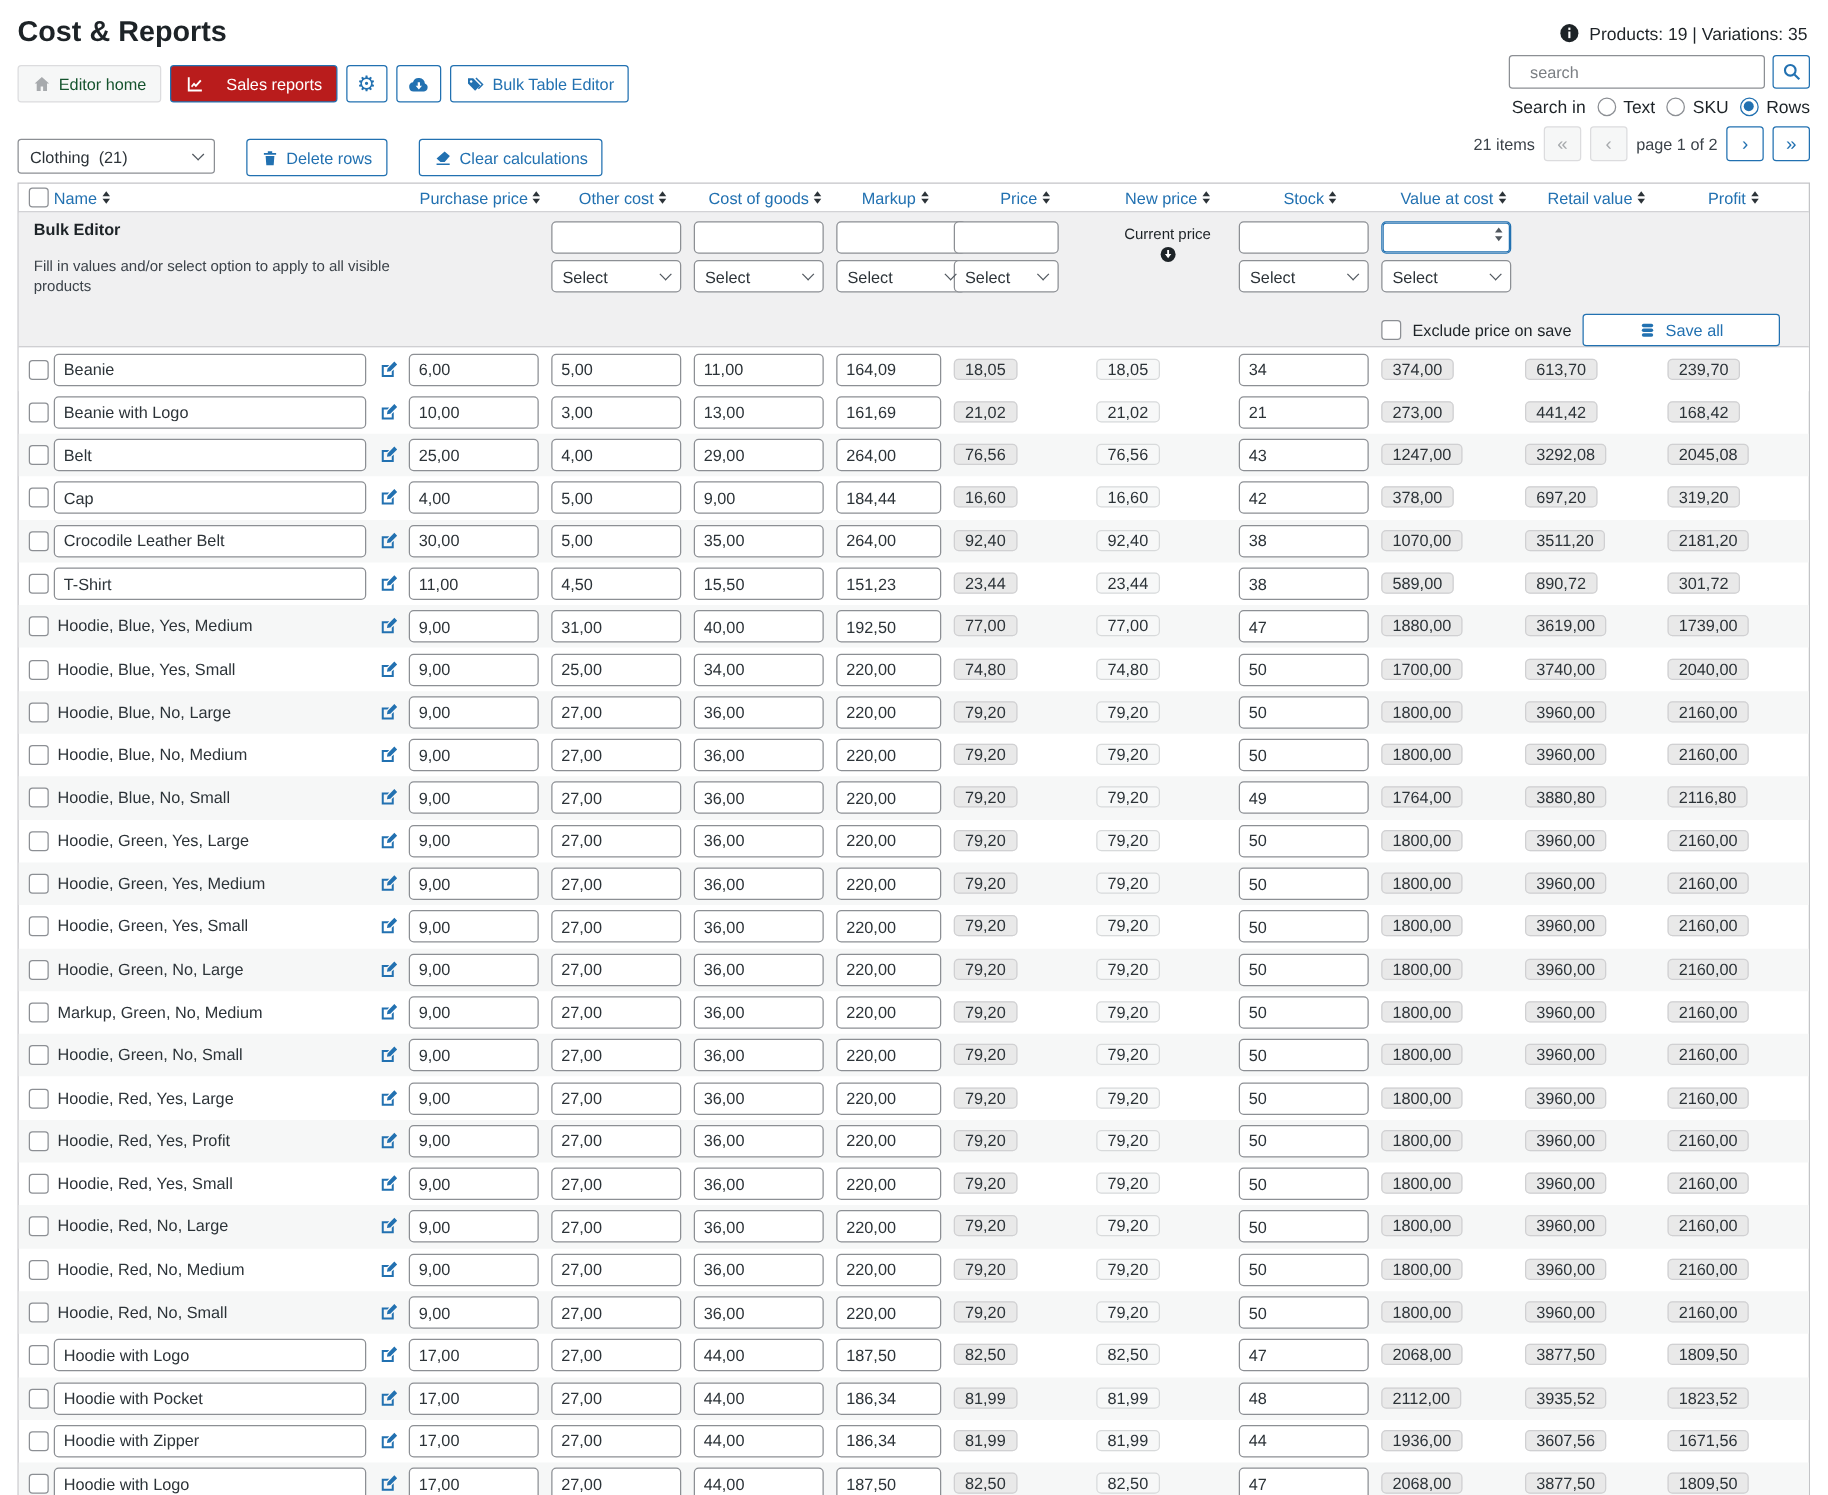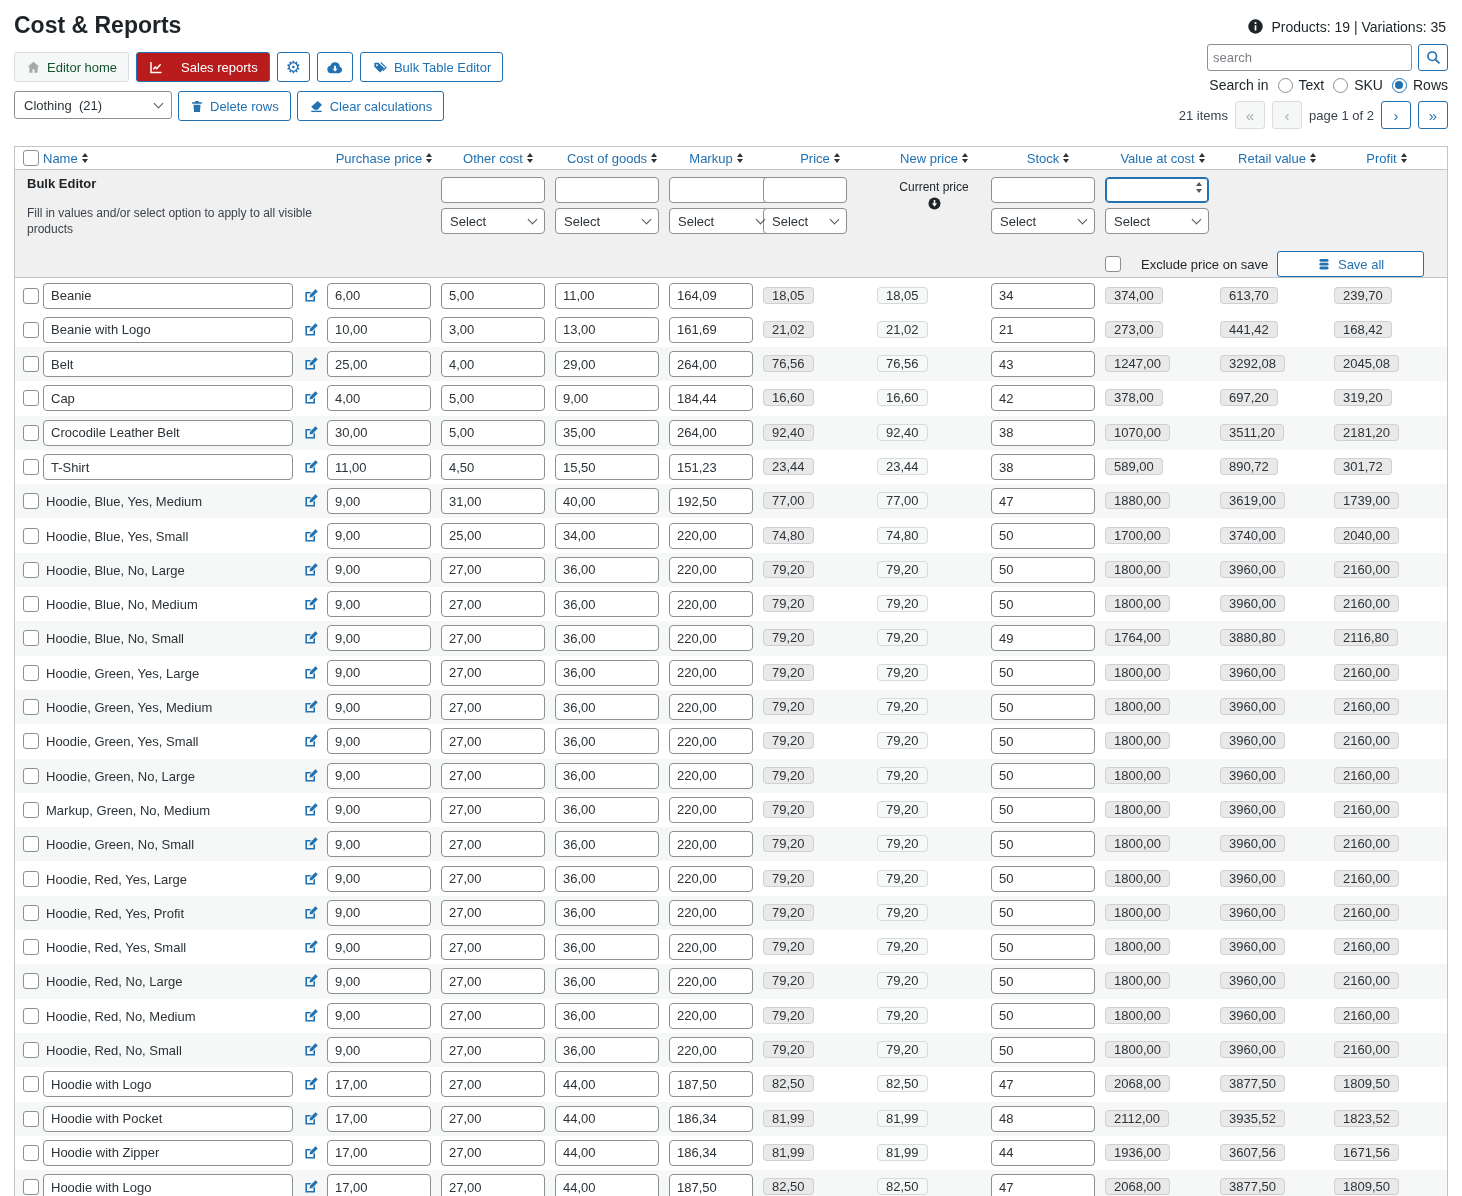--- a/index.html
+++ b/index.html
@@ -14,32 +14,32 @@
   .toolbar { left:14px; top:52px; display:flex; gap:7px; }
   .btn { display:inline-flex; align-items:center; gap:6px; height:30px; padding:0 11px;
     border:1px solid #2271b1; border-radius:3px; background:#fff; color:#2271b1;
     font-size:13px; cursor:pointer; white-space:nowrap; }
   .btn.icon-only { padding:0 8px; }
   .btn.primary { background:#b91c1c; color:#fff;gap:18px; }
   .btn.disabled { background:#f6f7f7; border-color:#dcdcde; color:#14532d; }
 
   .search-row { right:14px; top:44px; display:flex; gap:6px; align-items:center; }
   .search-input { width:205px; height:27px; border:1px solid #8c8f94; border-radius:3px;
-    padding:0 5px; font-size:13px; font-family:inherit; color:#2c3338; }
+    padding:0 16px; font-size:13px; font-family:inherit; color:#2c3338; }
   .search-input::placeholder { color:#7a7e83; }
   .search-btn { width:30px; height:27px; display:flex; align-items:center; justify-content:center;
     border:1px solid #2271b1; border-radius:3px; background:#fff; cursor:pointer; }
 
   .searchin-row { right:14px; top:77px; display:flex; align-items:center; gap:9px; font-size:14px; color:#1d2327; }
   .radio-group { display:flex; align-items:center; gap:6px; cursor:pointer; }
   .radio { width:15px; height:15px; border:1px solid #8c8f94; border-radius:50%; background:#fff; position:relative; }
   .radio.checked { border-color:#2271b1; }
   .radio.checked::after { content:""; position:absolute; inset:2.5px; border-radius:50%; background:#2271b1; }
 
-  .filters { left:14px; top:91px; display:flex; gap:6px; }
+  .filters { left:14px; top:111px; display:flex; gap:25px; }
   .select-box { display:flex; align-items:center; justify-content:space-between; gap:8px;
     height:28px; border:1px solid #8c8f94; border-radius:3px; background:#fff;
     padding:0 9px; font-size:13px; color:#2c3338; cursor:pointer; }
   .cat-select { width:158px; }
   .sel-label { white-space:pre; }
   .chev { width:7px; height:7px; border-right:1.8px solid #50575e; border-bottom:1.8px solid #50575e;
     transform:rotate(45deg); margin-top:-4px; flex:none; }
 
   .pager { right:14px; top:101px; display:flex; align-items:center; gap:7px; font-size:13px; color:#3c434a; }
   .pg-btn { min-width:30px; height:28px; display:flex; align-items:center; justify-content:center;
@@ -60,21 +60,21 @@
 
   .cb { width:16px; height:16px; border:1px solid #8c8f94; border-radius:3px; background:#fff; cursor:pointer; flex:none; }
 
   .bulk-row { min-height:69px; background:#f0f0f1; border-bottom:1px solid #c3c4c7; }
   .bulk-info { grid-column:1 / span 3; padding:6px 10px 6px 8px; align-self:center; }
   .bulk-title { font-size:13px; font-weight:700; color:#1d2327; margin-bottom:14px; }
   .bulk-desc { font-size:12px; color:#3c434a; line-height:1.35; max-width:300px; }
   .bstack { display:flex; flex-direction:column; gap:5px; align-self:start; margin-top:7px; }
   .bulk-cp { display:flex; flex-direction:column; align-items:center; gap:2px; align-self:start; margin-top:10px; font-size:12px; color:#1d2327; }
   .bulk-actions { grid-column:11 / span 3; display:flex; align-items:center; gap:9px; align-self:start; margin-top:8px; padding-right:15px; }
-  .excl { display:flex; align-items:center; gap:20px; font-size:13px; color:#1d2327; white-space:nowrap; }
+  .excl { display:flex; align-items:center; gap:9px; font-size:13px; color:#1d2327; white-space:nowrap; }
   .saveall { flex:1; height:26px; display:flex; align-items:center; justify-content:center; gap:7px;
     border:1px solid #2271b1; border-radius:3px; background:#fff; color:#2271b1; font-size:13px; cursor:pointer; }
 
   .ti { height:26px; border:1px solid #8c8f94; border-radius:4px; background:#fff;
     font:13px "Liberation Sans","DejaVu Sans",sans-serif; padding:0 7px; width:104px; color:#2c3338; }
   .ti.narrow { width:84px; }
   .ti.name-input { width:250px; }
   .sel { height:26px; width:104px; border:1px solid #8c8f94; border-radius:4px; background:#fff;
     display:flex; align-items:center; justify-content:space-between; padding:0 8px; font-size:13px; color:#2c3338; cursor:pointer; }
   .sel.narrow { width:84px; }

